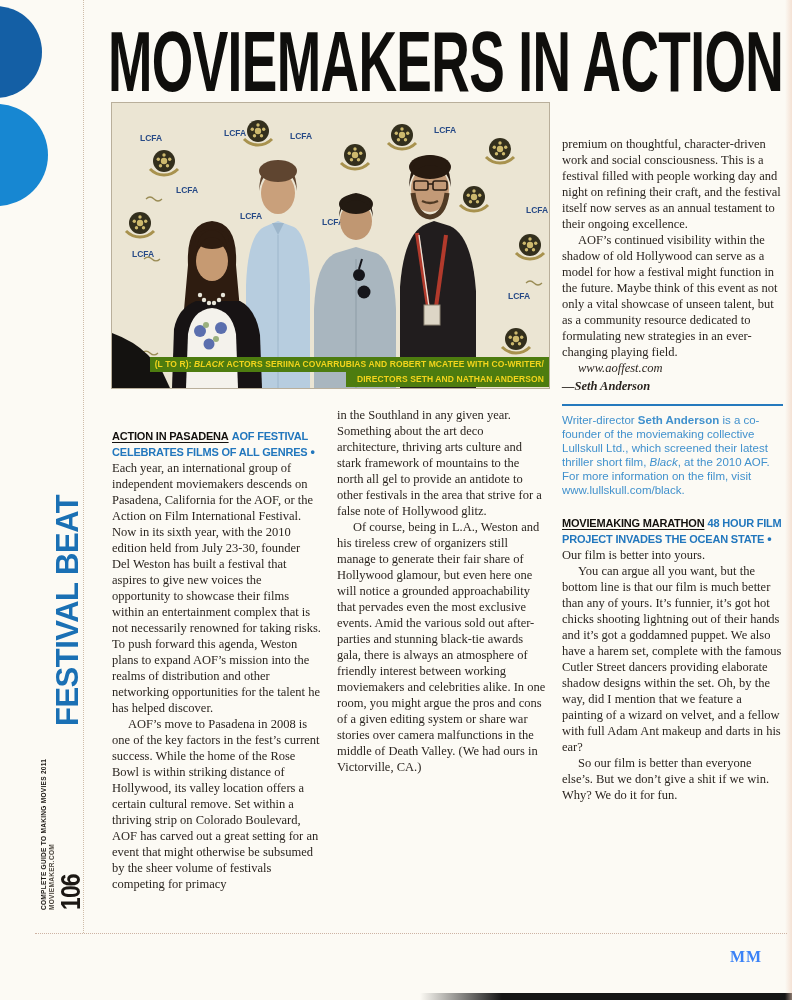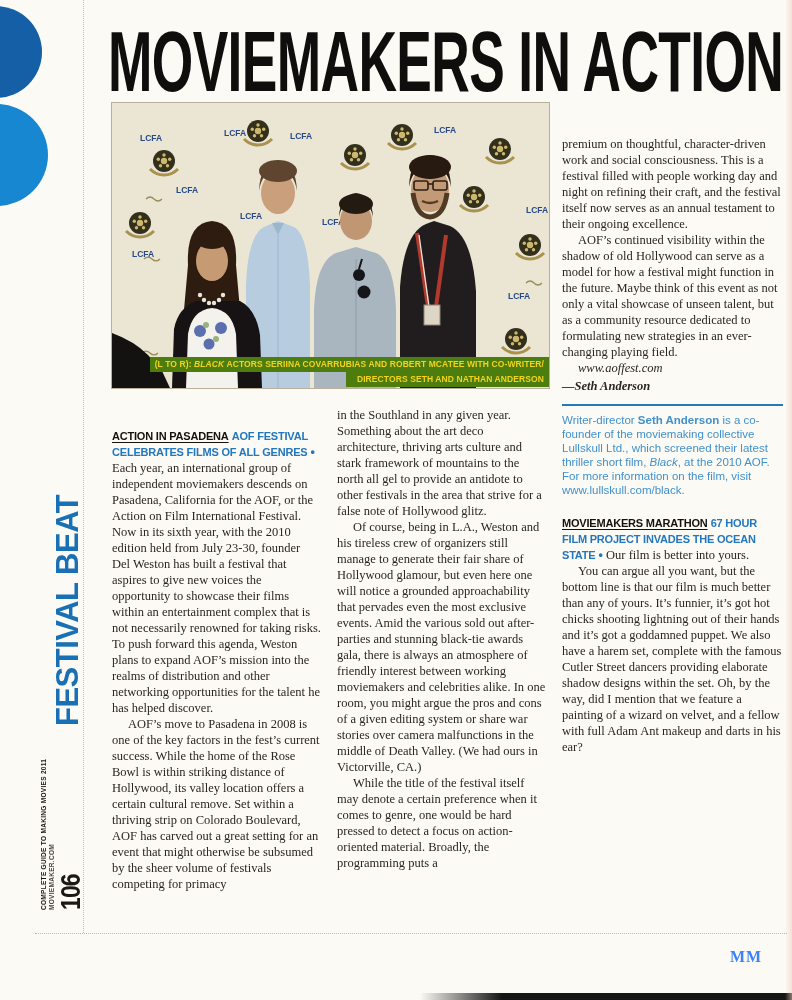--- a/index.html
+++ b/index.html
@@ -205,35 +205,35 @@
     <span class="subhead">AOF FESTIVAL CELEBRATES FILMS OF ALL GENRES</span>
     <span class="bullet">•</span>
     <span>Each year, an international group of independent moviemakers descends on Pasadena, California for the AOF, or the Action on Film International Festival. Now in its sixth year, with the 2010 edition held from July 23-30, founder Del Weston has built a festival that aspires to give new voices the opportunity to showcase their films within an entertainment complex that is not necessarily renowned for taking risks. To push forward this agenda, Weston plans to expand AOF’s mission into the realms of distribution and other networking opportunities for the talent he has helped discover.</span>
   </p>
   <p class="bp">AOF’s move to Pasadena in 2008 is one of the key factors in the fest’s current success. While the home of the Rose Bowl is within striking distance of Hollywood, its valley location offers a certain cultural remove. Set within a thriving strip on Colorado Boulevard, AOF has carved out a great setting for an event that might otherwise be subsumed by the sheer volume of festivals competing for primacy</p>
 </div>
 
 <div class="col" id="col2">
   <p class="bp ni">in the Southland in any given year. Something about the art deco architecture, thriving arts culture and stark framework of mountains to the north all gel to provide an antidote to other festivals in the area that strive for a false note of Hollywood glitz.</p>
   <p class="bp">Of course, being in L.A., Weston and his tireless crew of organizers still manage to generate their fair share of Hollywood glamour, but even here one will notice a grounded approachability that pervades even the most exclusive events. Amid the various sold out after-parties and stunning black-tie awards gala, there is always an atmosphere of friendly interest between working moviemakers and celebrities alike. In one room, you might argue the pros and cons of a given editing system or share war stories over camera malfunctions in the middle of Death Valley. (We had ours in Victorville, CA.)</p>
-  <p class="bp">While the title of the festival itself may denote a certain preference when it comes to genre, one would be hard pressed to detect a focus on action-oriented material. Broadly, the programming puts a</p>
 </div>
 
 <div class="col" id="col3">
   <p class="bp ni">premium on thoughtful, character-driven work and social consciousness. This is a festival filled with people working day and night on refining their craft, and the festival itself now serves as an annual testament to their ongoing excellence.</p>
   <p class="bp">AOF’s continued visibility within the shadow of old Hollywood can serve as a model for how a festival might function in the future. Maybe think of this event as not only a vital showcase of unseen talent, but as a community resource dedicated to formulating new strategies in an ever-changing playing field.</p>
   <p class="bp url">www.aoffest.com</p>
   <p class="bp ni byline">—Seth Anderson</p>
   <hr class="bio-rule">
   <p class="bio"><span>Writer-director </span><b>Seth Anderson</b><span> is a co-founder of the moviemaking collective Lullskull Ltd., which screened their latest thriller short film, </span><span class="it">Black</span><span>, at the 2010 AOF. For more information on the film, visit www.lullskull.com/black.</span></p>
   <p class="bp ni">
-    <span class="kicker">MOVIEMAKERS MARATHON</span>
-    <span class="subhead">67 HOUR FILM PROJECT INVADES THE OCEAN STATE</span>
+    <span class="kicker">MOVIEMAKING MARATHON</span>
+    <span class="subhead">48 HOUR FILM PROJECT INVADES THE OCEAN STATE</span>
     <span class="bullet">•</span>
     <span>Our film is better into yours.</span>
   </p>
   <p class="bp">You can argue all you want, but the bottom line is that our film is much better than any of yours. It’s funnier, it’s got hot chicks shooting lightning out of their hands and it’s got a goddamned puppet. We also have a harem set, complete with the famous Cutler Street dancers providing elaborate shadow designs within the set. Oh, by the way, did I mention that we feature a painting of a wizard on velvet, and a fellow with full Adam Ant makeup and darts in his ear?</p>
+  <p class="bp">So our film is better than everyone else’s. But we don’t give a shit if we win. Why? We do it for fun.</p>
 </div>
 
 <div class="hdots"></div>
 <div class="mm">MM</div>
 <div class="scanbar"></div>
 <div class="edge-tint"></div>
 
 </body></html>

